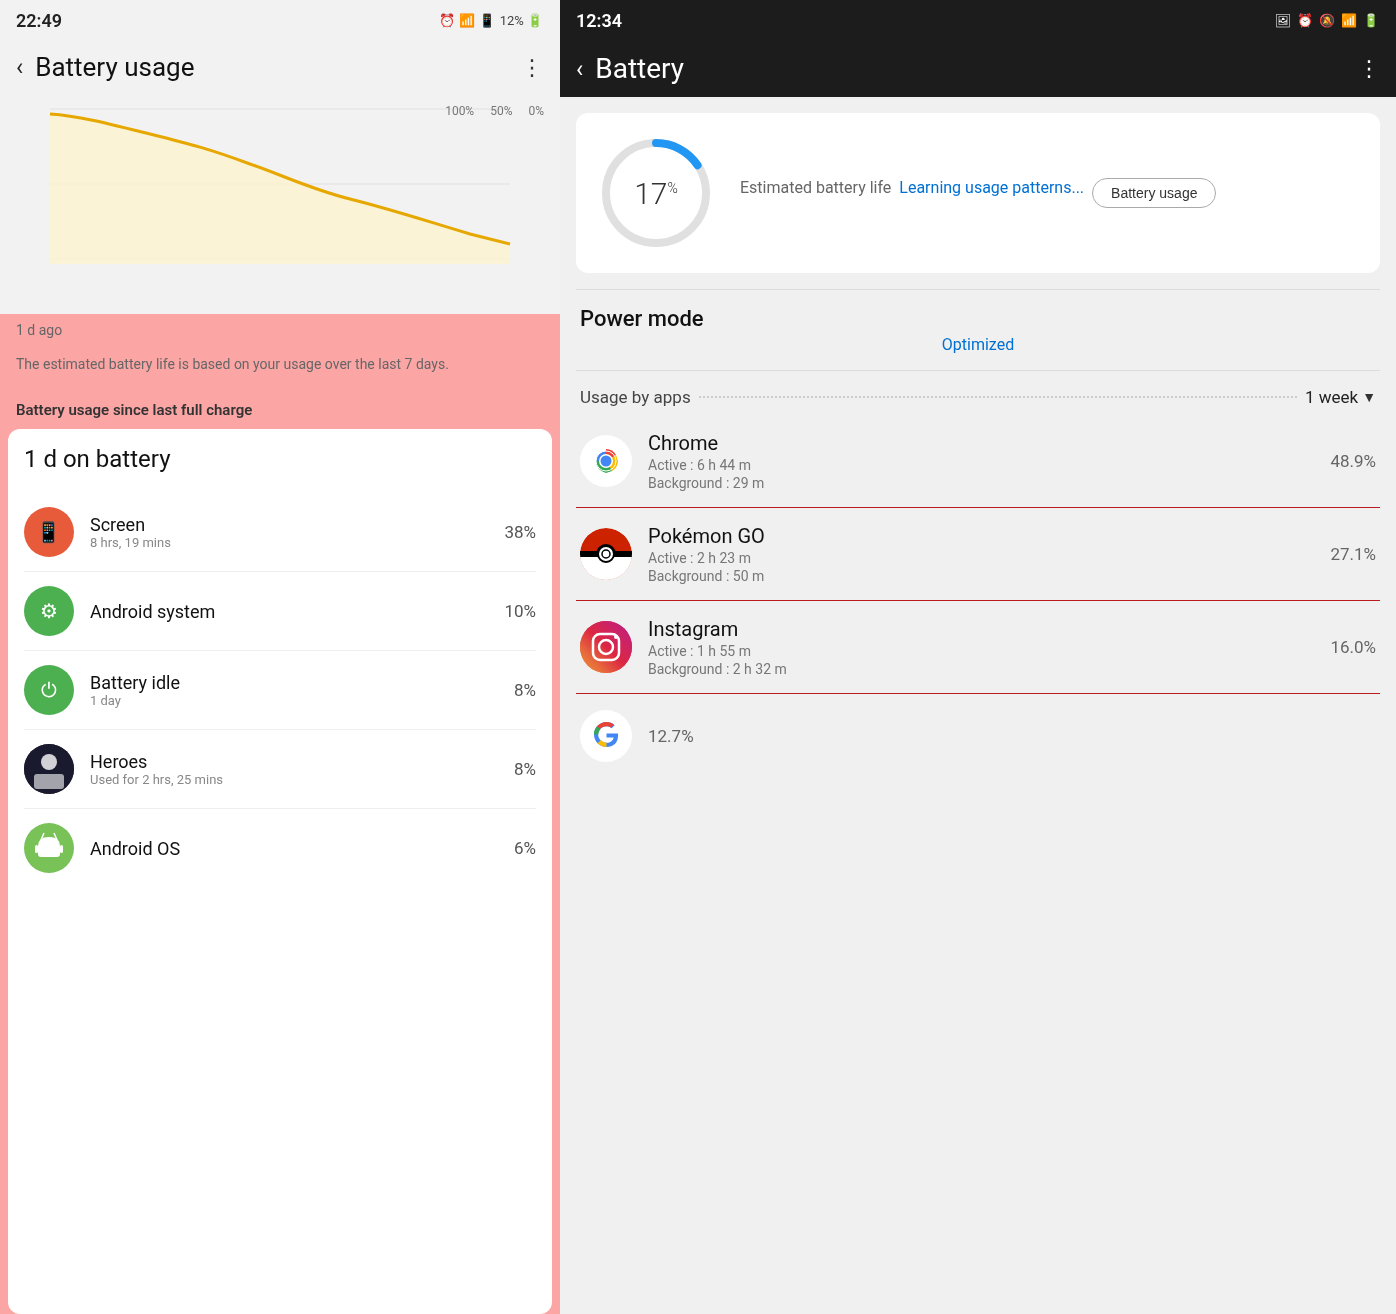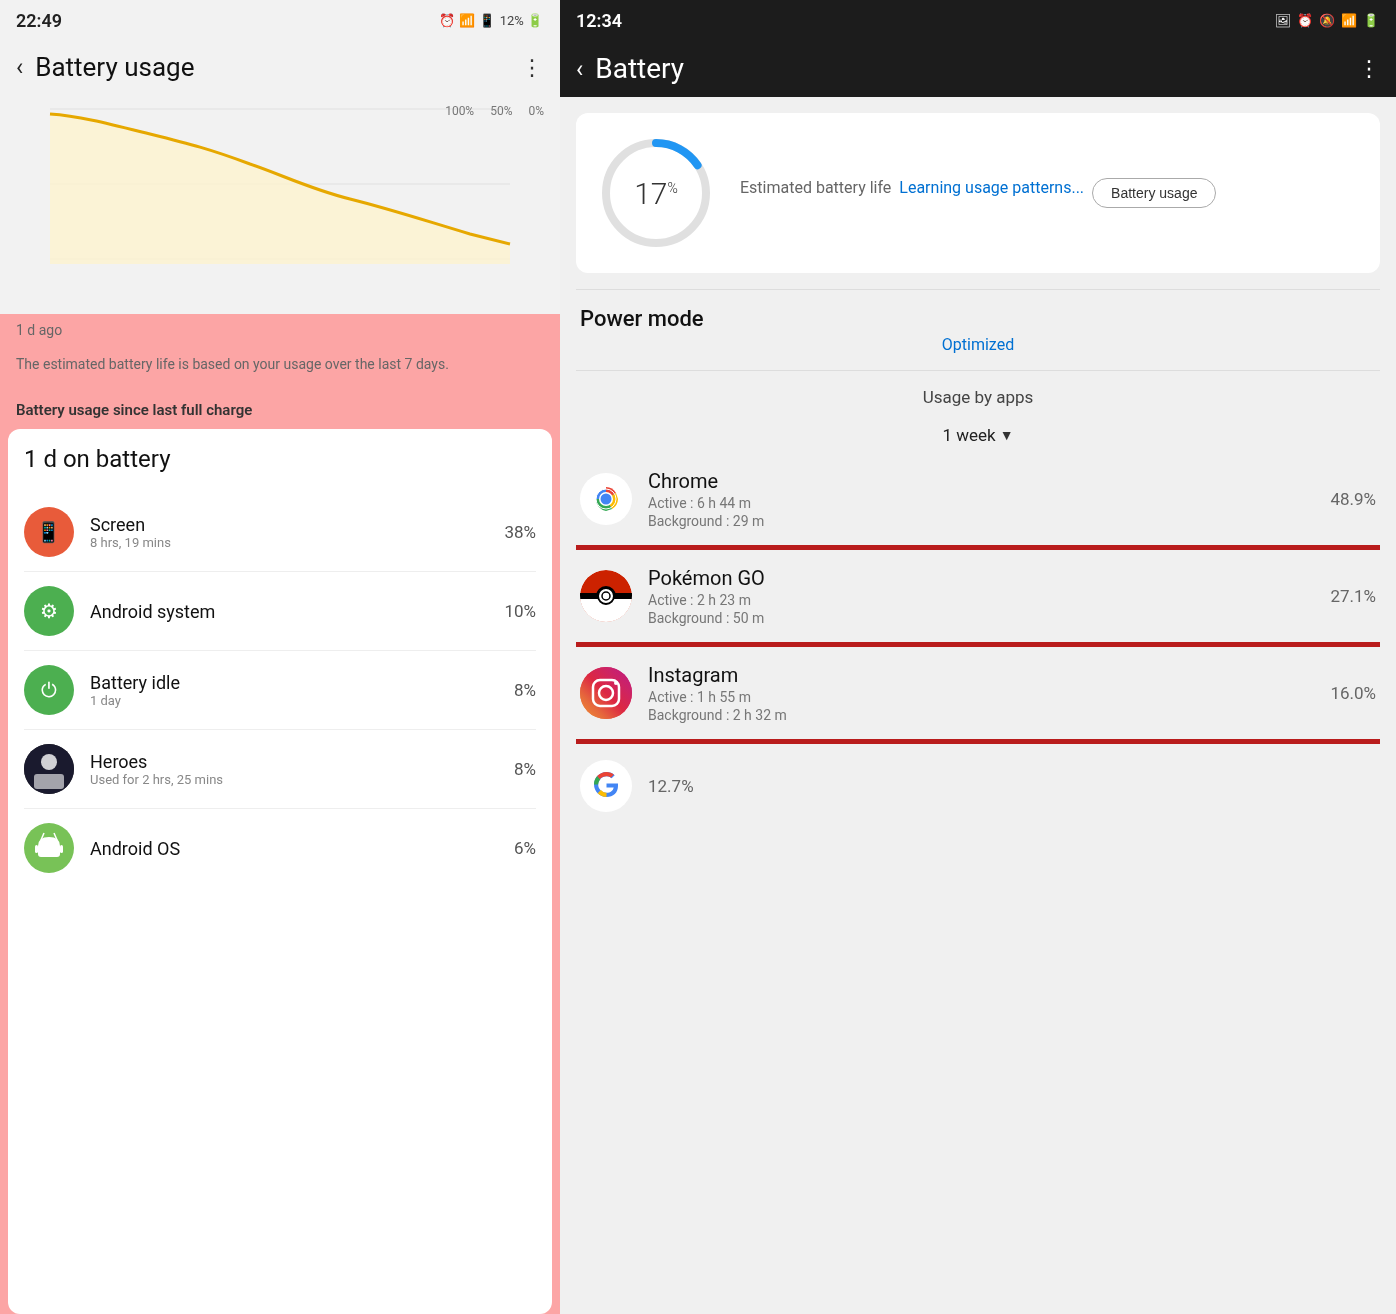--- a/index.html
+++ b/index.html
@@ -328,21 +328,20 @@
       color: #0070d2;
       margin-top: 4px;
       text-align: center;
     }
 
     .usage-by-apps-header {
       padding: 16px 20px 8px 20px;
       display: flex;
       align-items: center;
       gap: 8px;
-      flex-direction: column;
     }
 
     .usage-label {
       font-size: 17px;
       color: #444;
     }
 
     .dotted-line {
       flex: 1;
       border-bottom: 2px dotted #ccc;
@@ -363,21 +362,21 @@
     }
 
     .app-list-right {
       padding: 0 16px;
     }
 
     .app-row-right {
       display: flex;
       align-items: center;
       padding: 16px 4px;
-      border-bottom: 5px solid #b91c1c;
+      border-bottom: 1px solid #b91c1c;
       gap: 16px;
     }
 
     .app-row-right:last-child {
       border-bottom: none;
     }
 
     .app-icon-right {
       width: 52px;
       height: 52px;

